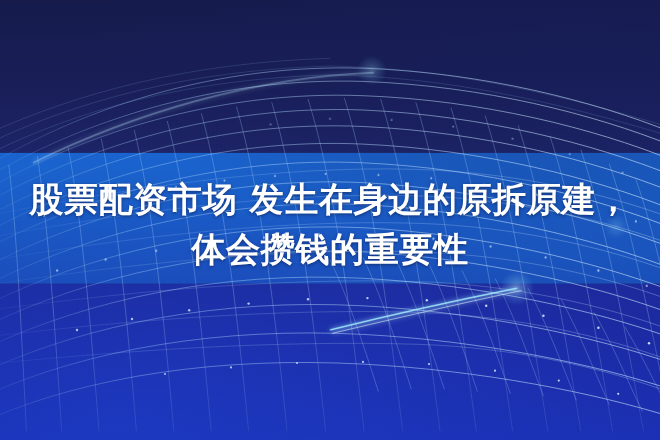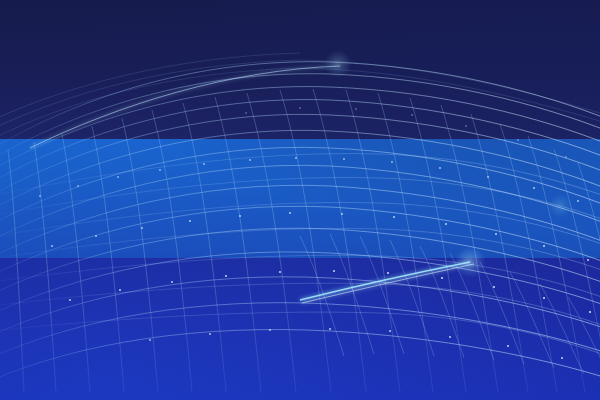--- a/index.html
+++ b/index.html
@@ -254,14 +254,15 @@
       </g>
 
       <g>
         <circle cx="470" cy="262" r="16" fill="url(#glow)" opacity="0.40"></circle>
         <circle cx="338" cy="64" r="14" fill="url(#glow)" opacity="0.28"></circle>
         <circle cx="560" cy="206" r="12" fill="url(#glow)" opacity="0.22"></circle>
       </g>
     </svg>
   </div>
 
+  <div class="headline">股票配资市场 发生在身边的原拆原建，体会攒钱的重要性</div>
 
 </div>
 
 </body></html>

